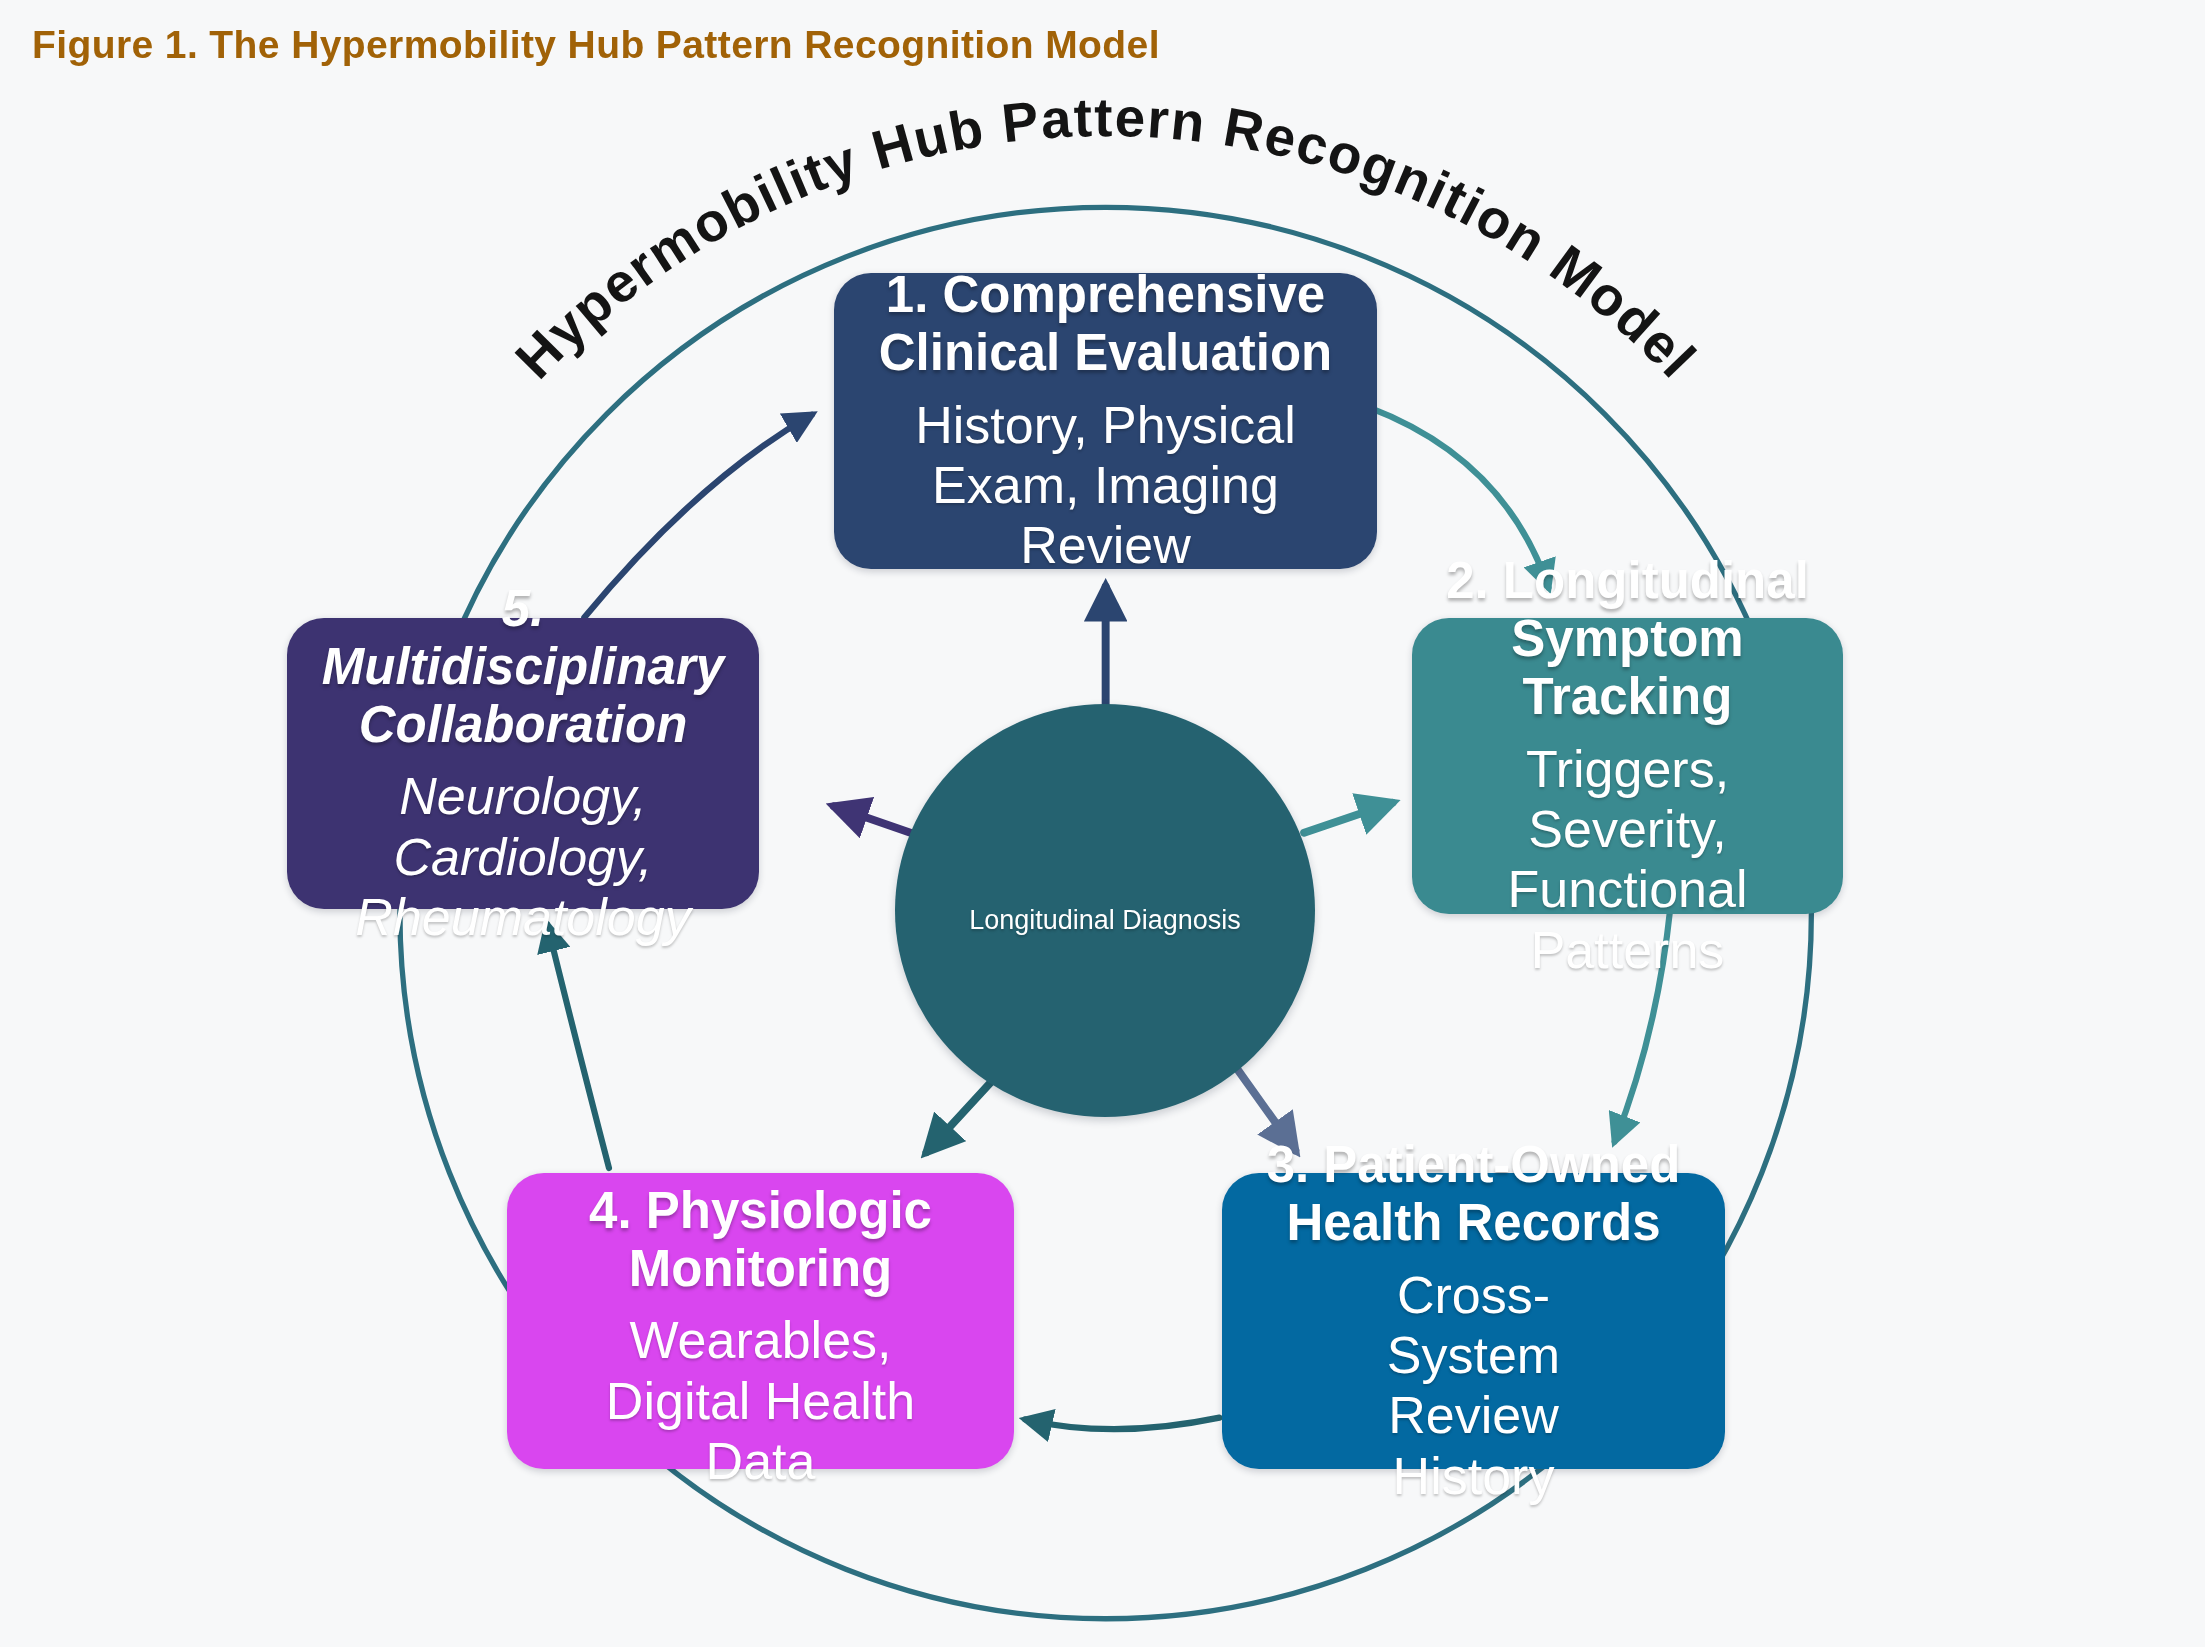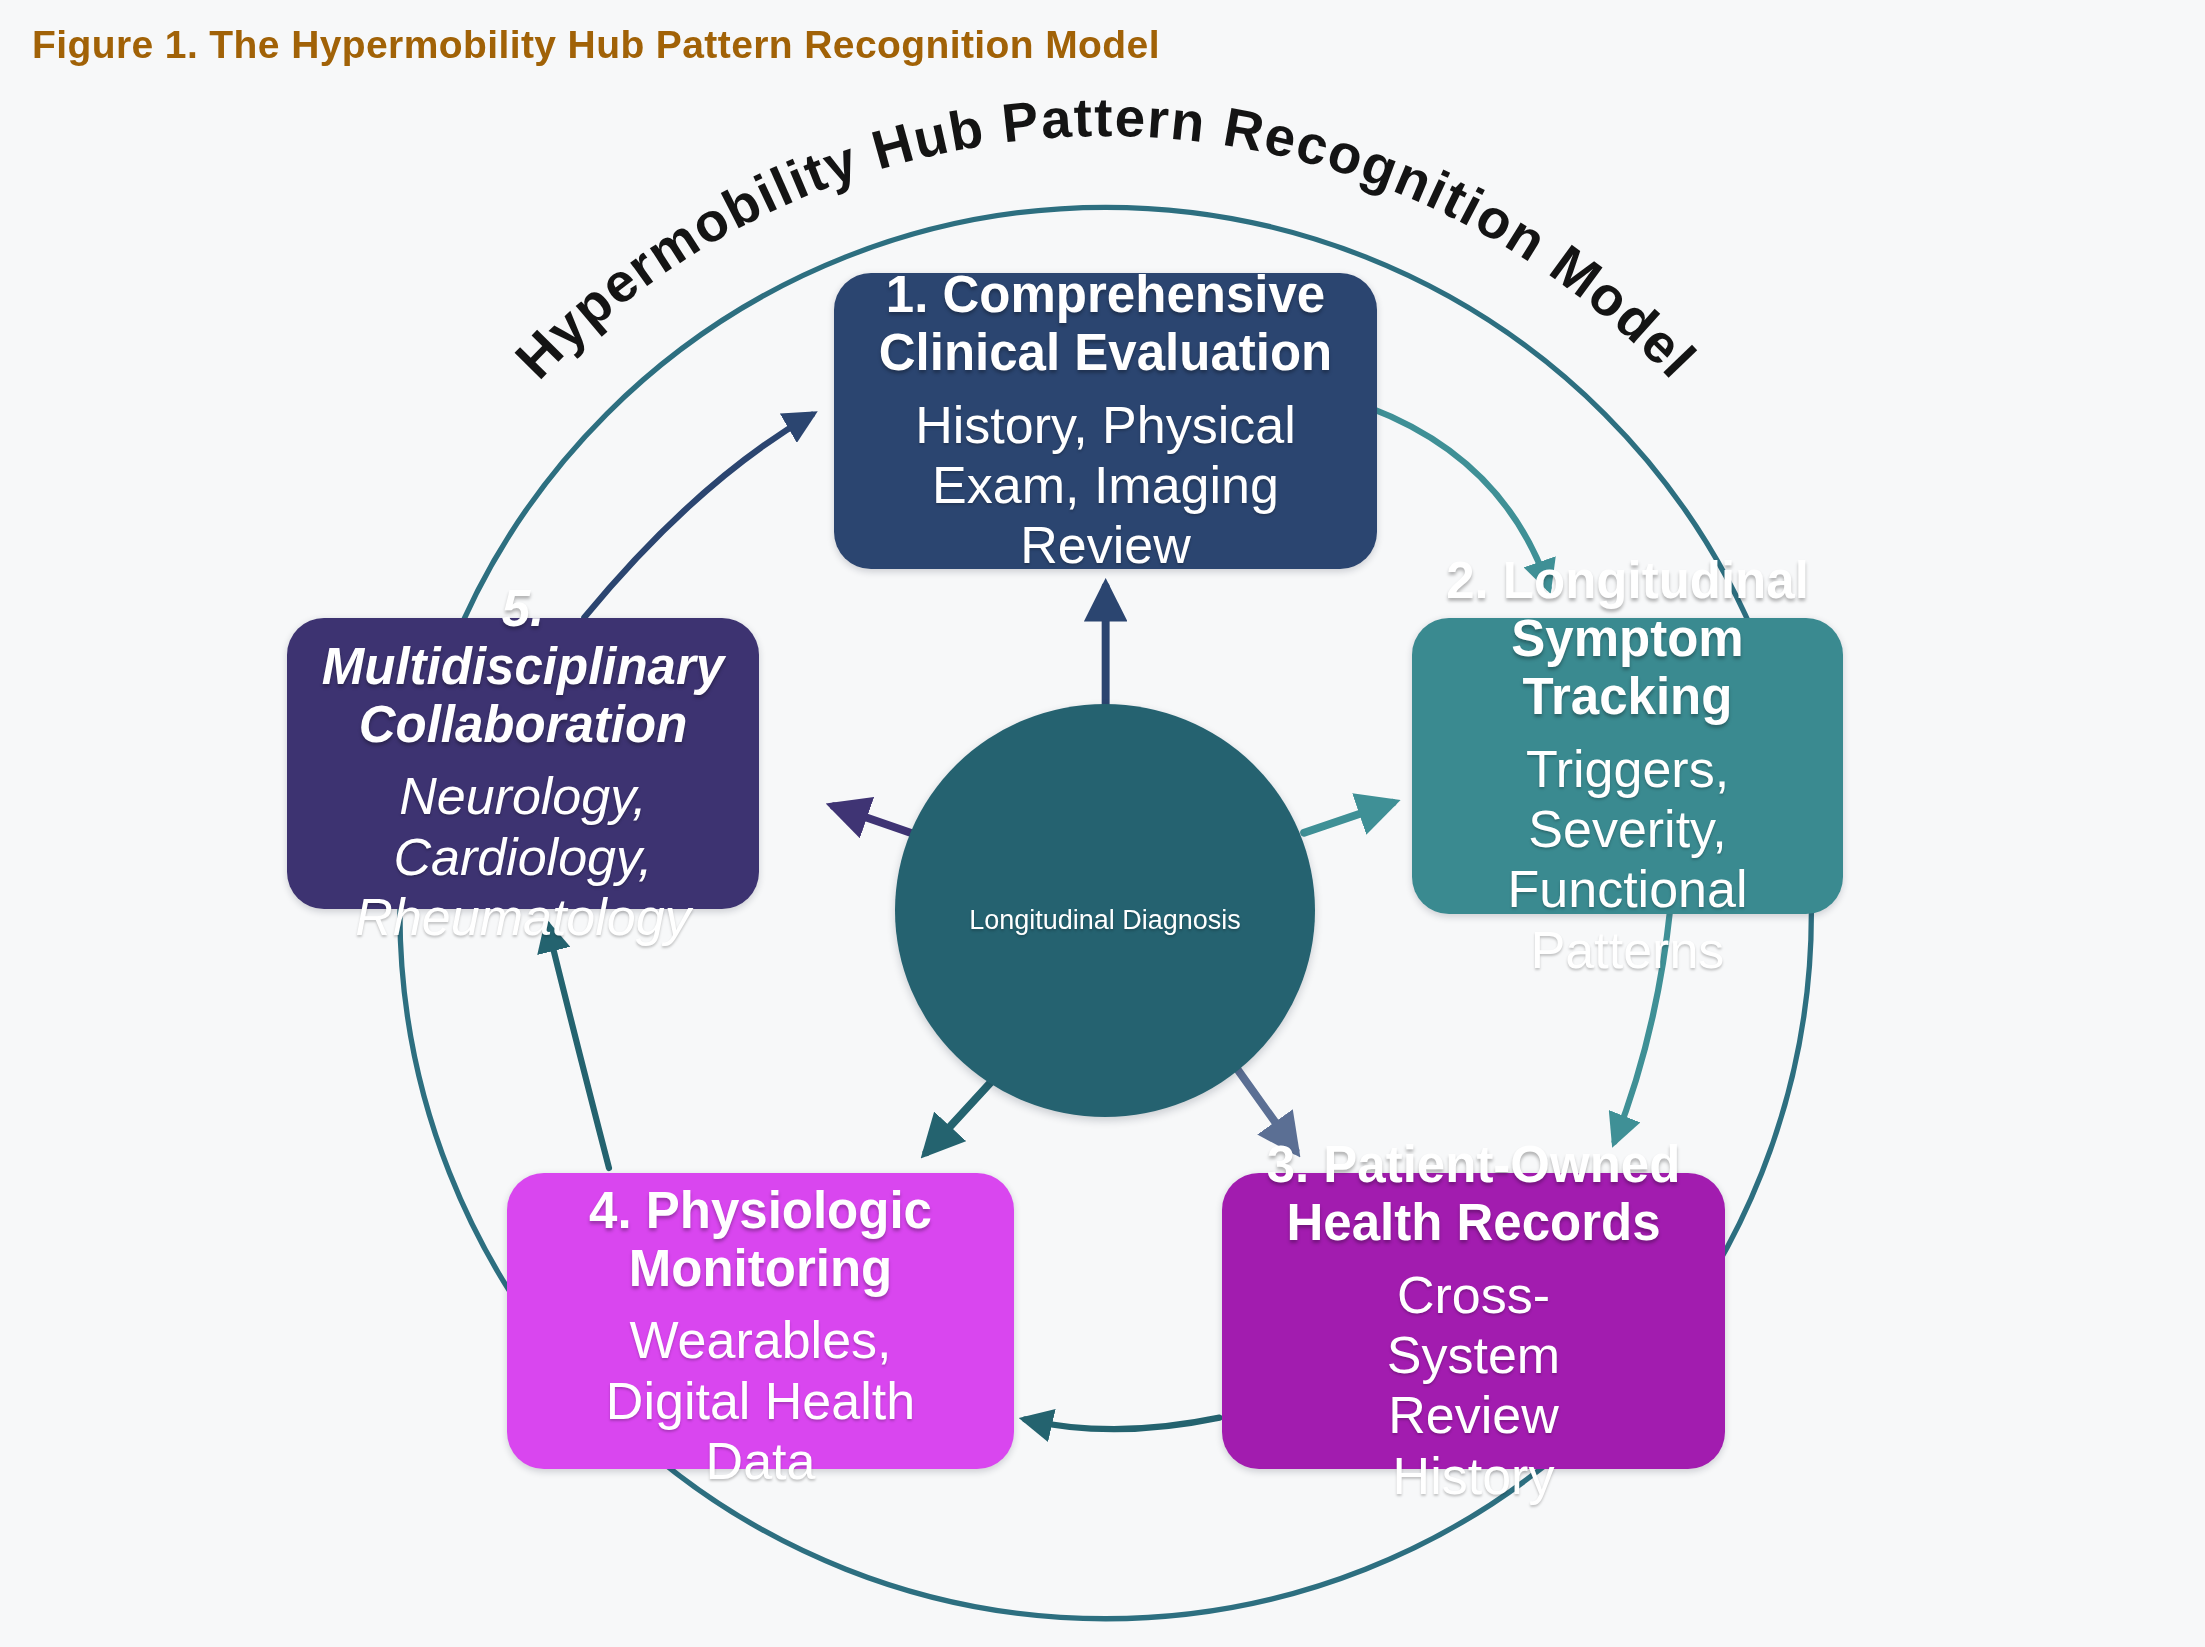--- a/index.html
+++ b/index.html
@@ -162,21 +162,21 @@
   <div class="node" style="left: 834px; top: 273px; width: 543px; height: 296px; background: rgb(43, 69, 112);">
     <div class="node-title">1. Comprehensive Clinical Evaluation</div>
     <div class="node-sub">History, Physical Exam, Imaging Review</div>
   </div>
 
   <div class="node" style="left: 1412px; top: 618px; width: 431px; height: 296px; background: rgb(58, 138, 144);">
     <div class="node-title">2. Longitudinal Symptom Tracking</div>
     <div class="node-sub">Triggers, Severity, Functional Patterns</div>
   </div>
 
-  <div class="node" style="left: 1222px; top: 1173px; width: 503px; height: 296px; background: #a21caf;">
+  <div class="node" style="left: 1222px; top: 1173px; width: 503px; height: 296px; background: #0369a1;">
     <div class="node-title">3. Patient-Owned Health Records</div>
     <div class="node-sub narrow-330">Cross-System Review History</div>
   </div>
 
   <div class="node" style="left: 507px; top: 1173px; width: 507px; height: 296px; background: #d946ef; justify-content: space-between;">
     <div class="node-title">4. Physiologic Monitoring</div>
     <div class="node-sub narrow-380">Wearables, Digital Health Data</div>
   </div>
 
   <div class="node" style="left: 287px; top: 618px; width: 472px; height: 291px; background: rgb(61, 51, 113); font-style: italic;">

